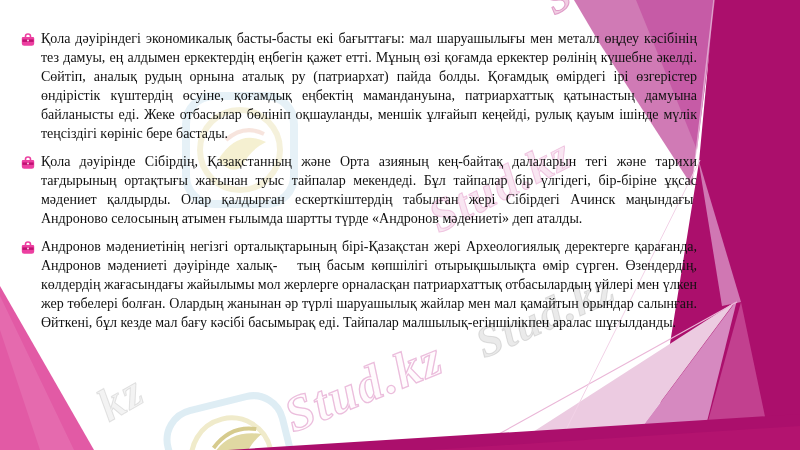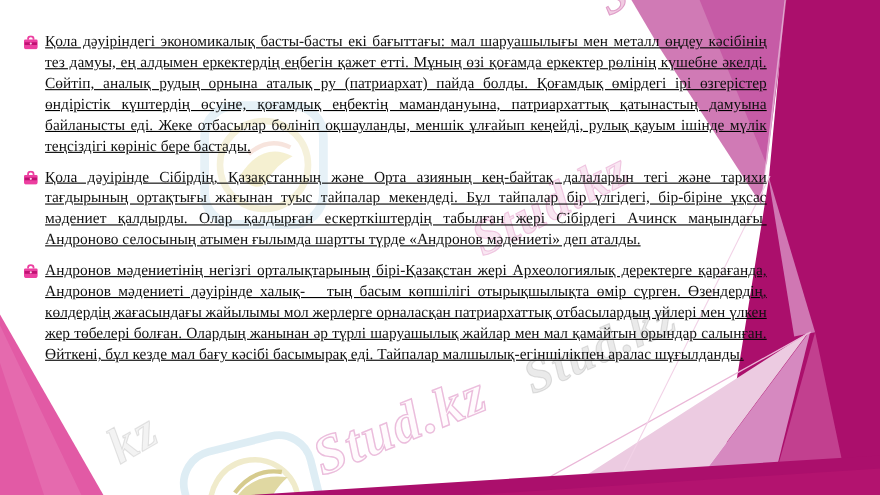--- a/index.html
+++ b/index.html
@@ -45,21 +45,21 @@
     left:88px;top:386px;font-size:46px;
     transform:rotate(-30deg);transform-origin:left top;
     color:rgba(190,190,190,0.18);
     -webkit-text-stroke:1px rgba(170,170,170,0.3);
   }
   .logo{position:absolute;pointer-events:none;}
   .logo-center{left:180px;top:90px;opacity:0.5;}
   .logo-bottom{left:166px;top:396px;opacity:0.85;transform:rotate(-14deg);}
   
   .content{
-    position:absolute;left:41px;top:29px;width:656px;z-index:5;text-decoration:underline;
+    position:absolute;left:41px;top:29px;width:656px;z-index:5;
   }
   .para{position:relative;margin:0 0 9px 0;}
   .para p{
     margin:0;text-align:justify;
     font-size:14px;line-height:19px;color:#101010;
   }
   .bullet{position:absolute;left:-20px;top:3px;width:14px;height:13px;}
 </style>
 </head>
 <body>

